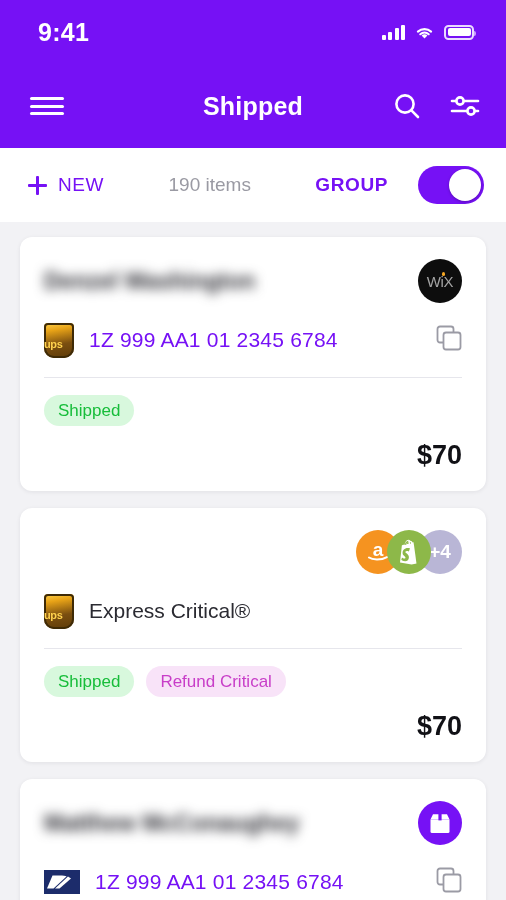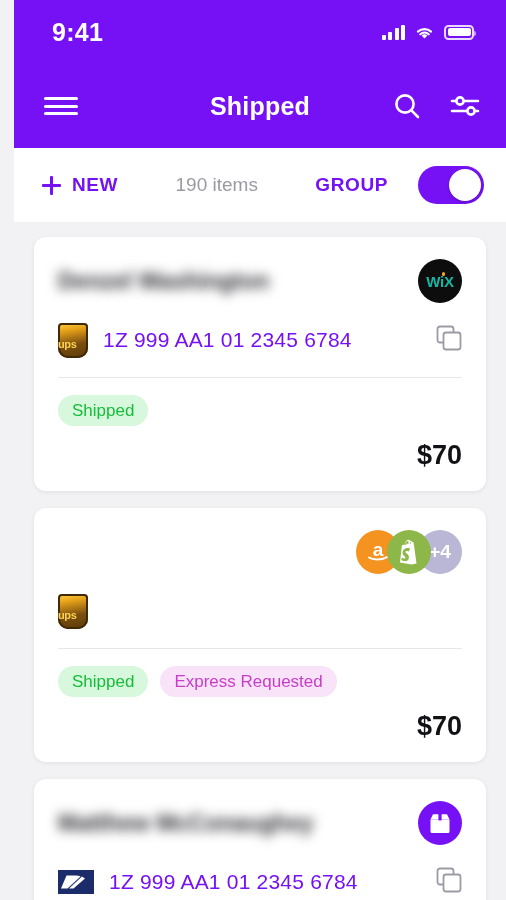--- a/index.html
+++ b/index.html
@@ -3,21 +3,21 @@
 <meta charset="utf-8">
 <style>
   * { margin:0; padding:0; box-sizing:border-box; }
   html,body { width:506px; height:900px; }
   body{
     font-family:"Liberation Sans", sans-serif;
     background:#f2f2f5;
     overflow:hidden;
     -webkit-font-smoothing:antialiased;
   }
-  .phone{ position:relative; width:506px; height:900px; background:#f2f2f5; overflow:hidden;padding-left:14px; }
+  .phone{ position:relative; width:506px; height:900px; background:#f2f2f5; overflow:hidden; }
 
   
   .statusbar{
     height:64px; background:#7611f5;
     display:flex; align-items:center; justify-content:space-between;
     padding:0 32px 0 38px;
   }
   .clock{ color:#fff; font-size:25px; font-weight:700; letter-spacing:.3px; }
   .status-right{ display:flex; align-items:center; gap:9px; }
   .sig{ display:flex; align-items:flex-end; gap:2.5px; height:15px; }
@@ -48,21 +48,21 @@
   
   .actionbar{
     height:74px; background:#fff;
     display:flex; align-items:center; padding:0 22px 0 28px;
   }
   .new-btn{ display:flex; align-items:center; gap:11px; cursor:pointer; }
   .plus{ width:19px; height:19px; position:relative; }
   .plus:before,.plus:after{ content:""; position:absolute; background:#7611f5; border-radius:1px; }
   .plus:before{ left:0; top:8px; width:19px; height:3px; }
   .plus:after{ top:0; left:8px; width:3px; height:19px; }
-  .new-label{ color:#7611f5; font-size:19px; font-weight:700; letter-spacing:.6px;text-align:right; }
+  .new-label{ color:#7611f5; font-size:19px; font-weight:400; letter-spacing:.6px;text-align:right; }
   .items-count{ color:#9a9aa3; font-size:19px; margin-left:auto; }
   .group-wrap{ margin-left:auto; display:flex; align-items:center; gap:30px; }
   .group-label{ color:#7611f5; font-size:19px; font-weight:600; letter-spacing:.6px; cursor:pointer; }
   .toggle{
     width:66px; height:38px; border-radius:19px; background:#7611f5;
     position:relative; cursor:pointer; flex:0 0 auto;
   }
   .toggle .knob{
     position:absolute; top:3px; right:3px; width:32px; height:32px;
     border-radius:50%; background:#fff; box-shadow:0 1px 3px rgba(0,0,0,.25);
@@ -83,21 +83,21 @@
   .pill-recip{
     background:#efe4fe; color:#7611f5; font-size:20px;
     padding:9px 18px; border-radius:22px; line-height:1;
   }
   .top-right{ margin-left:auto; display:flex; align-items:center; }
 
   
   .wix{
     width:44px; height:44px; border-radius:50%; background:#0d0d0d;
     display:flex; align-items:center; justify-content:center;
-    color:#14b8a6; font-size:15px; font-weight:700; letter-spacing:-.3px; position:relative;
+    color:#a3a3a3; font-size:15px; font-weight:400; letter-spacing:-.3px; position:relative;
   }
   .wix .dot{ position:absolute; width:3.5px; height:3.5px; border-radius:50%; background:#f5a623; top:13px; left:23.5px; }
 
   
   .pkg{
     width:44px; height:44px; border-radius:50%; background:#7611f5;
     display:flex; align-items:center; justify-content:center;
   }
 
   
@@ -258,27 +258,28 @@
               </svg>
             </div>
           </div>
         </div>
       </div>
 
       <div class="carrier-row">
         <div class="ups">
           <span>ups</span>
         </div>
+        <div class="svc-name">Express Critical®</div>
       </div>
 
       <div class="divider"></div>
 
       <div class="badges">
         <span class="pill pill-shipped">Shipped</span>
-        <span class="pill pill-refund">Express Requested</span>
+        <span class="pill pill-refund">Refund Critical</span>
       </div>
 
       <div class="bottom-row">
         <span class="price">$70</span>
       </div>
     </div>
 
     <div class="card card-clip">
       <div class="card-top">
         <div class="cust-name">Matthew McConaughey</div>

